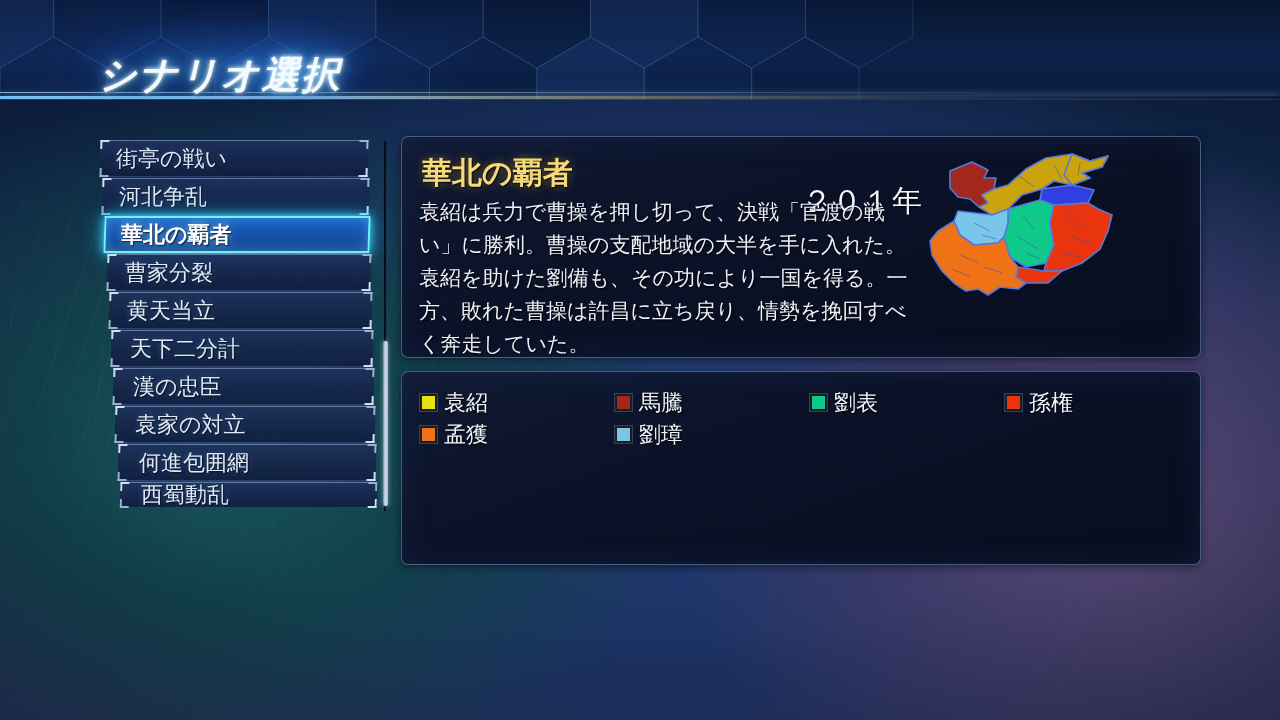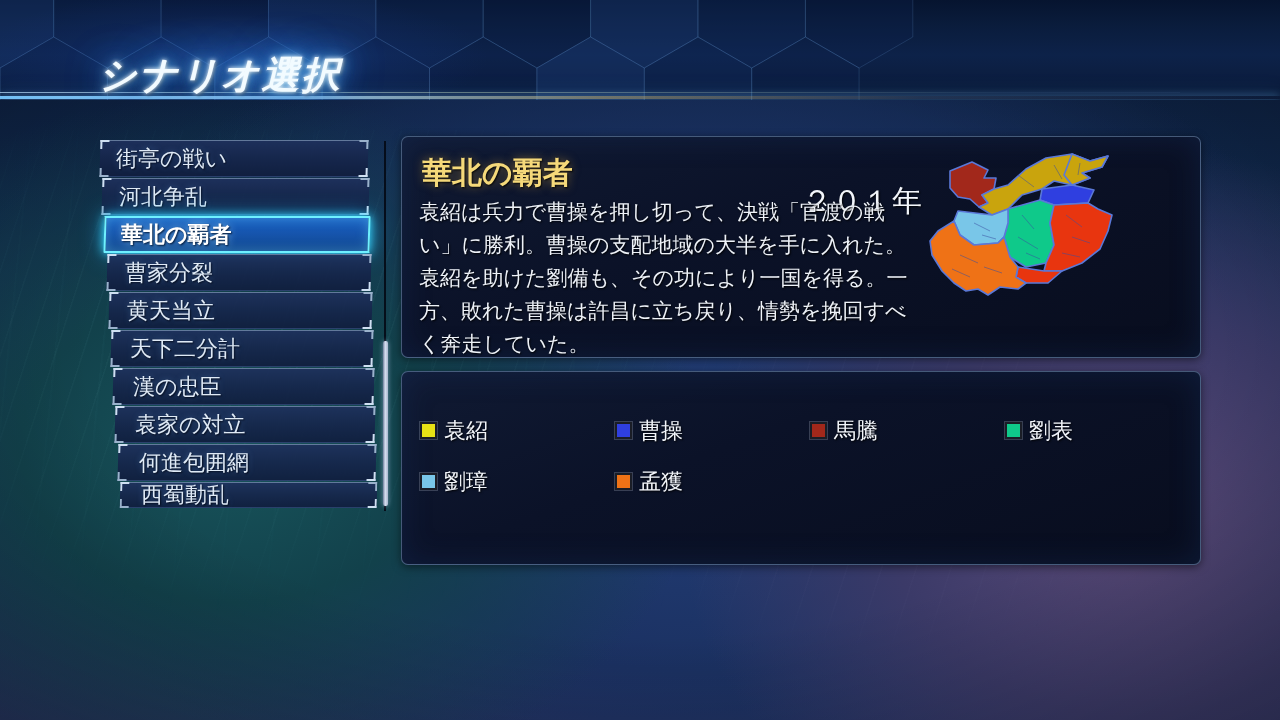--- a/index.html
+++ b/index.html
@@ -152,22 +152,21 @@
     font-size:21px; line-height:33px;
     color:#eef2f8;
     text-shadow:1px 1px 2px rgba(0,0,0,.95);
   }
   #detail-map{ position:absolute; left:520px; top:8px; width:272px; height:206px; }
 
   
   #legend-grid{
     position:absolute; left:18px; top:16px; width:762px;
     display:grid; grid-template-columns:repeat(4,195px);
-    row-gap:22px;
-    margin-top:28px;
+    row-gap:3px;
   }
   .lg-item{ display:flex; align-items:center; height:29px; }
   .lg-sw{
     width:17px; height:17px; margin-right:7px;
     border:2px solid #1a1d26;
     box-shadow:0 0 0 1px rgba(190,200,215,0.25);
     flex:none;
   }
   .lg-name{
     font-size:22px; color:#f2f5fa;
@@ -357,38 +356,38 @@
   </div>
 </div>
 
 <div class="panel" id="legend-panel">
   <div id="legend-grid">
       <div class="lg-item">
         <span class="lg-sw" style="background: rgb(232, 226, 21);"></span>
         <span class="lg-name">袁紹</span>
       </div>
       <div class="lg-item">
-        <span class="lg-sw" style="background: rgb(47, 63, 224);"></span>
-        <span class="lg-name">曹操</span>
-      </div>
-      <div class="lg-item">
         <span class="lg-sw" style="background: rgb(162, 40, 27);"></span>
         <span class="lg-name">馬騰</span>
       </div>
       <div class="lg-item">
         <span class="lg-sw" style="background: rgb(15, 201, 138);"></span>
         <span class="lg-name">劉表</span>
       </div>
       <div class="lg-item">
+        <span class="lg-sw" style="background: rgb(232, 53, 15);"></span>
+        <span class="lg-name">孫権</span>
+      </div>
+      <div class="lg-item">
+        <span class="lg-sw" style="background: rgb(239, 114, 22);"></span>
+        <span class="lg-name">孟獲</span>
+      </div>
+      <div class="lg-item">
         <span class="lg-sw" style="background: rgb(121, 198, 232);"></span>
         <span class="lg-name">劉璋</span>
       </div>
-      <div class="lg-item">
-        <span class="lg-sw" style="background: rgb(239, 114, 22);"></span>
-        <span class="lg-name">孟獲</span>
-      </div>
     </div>
 </div>
 
 <div id="bottom-bar">
   
   
 </div>
 
 </body></html>

